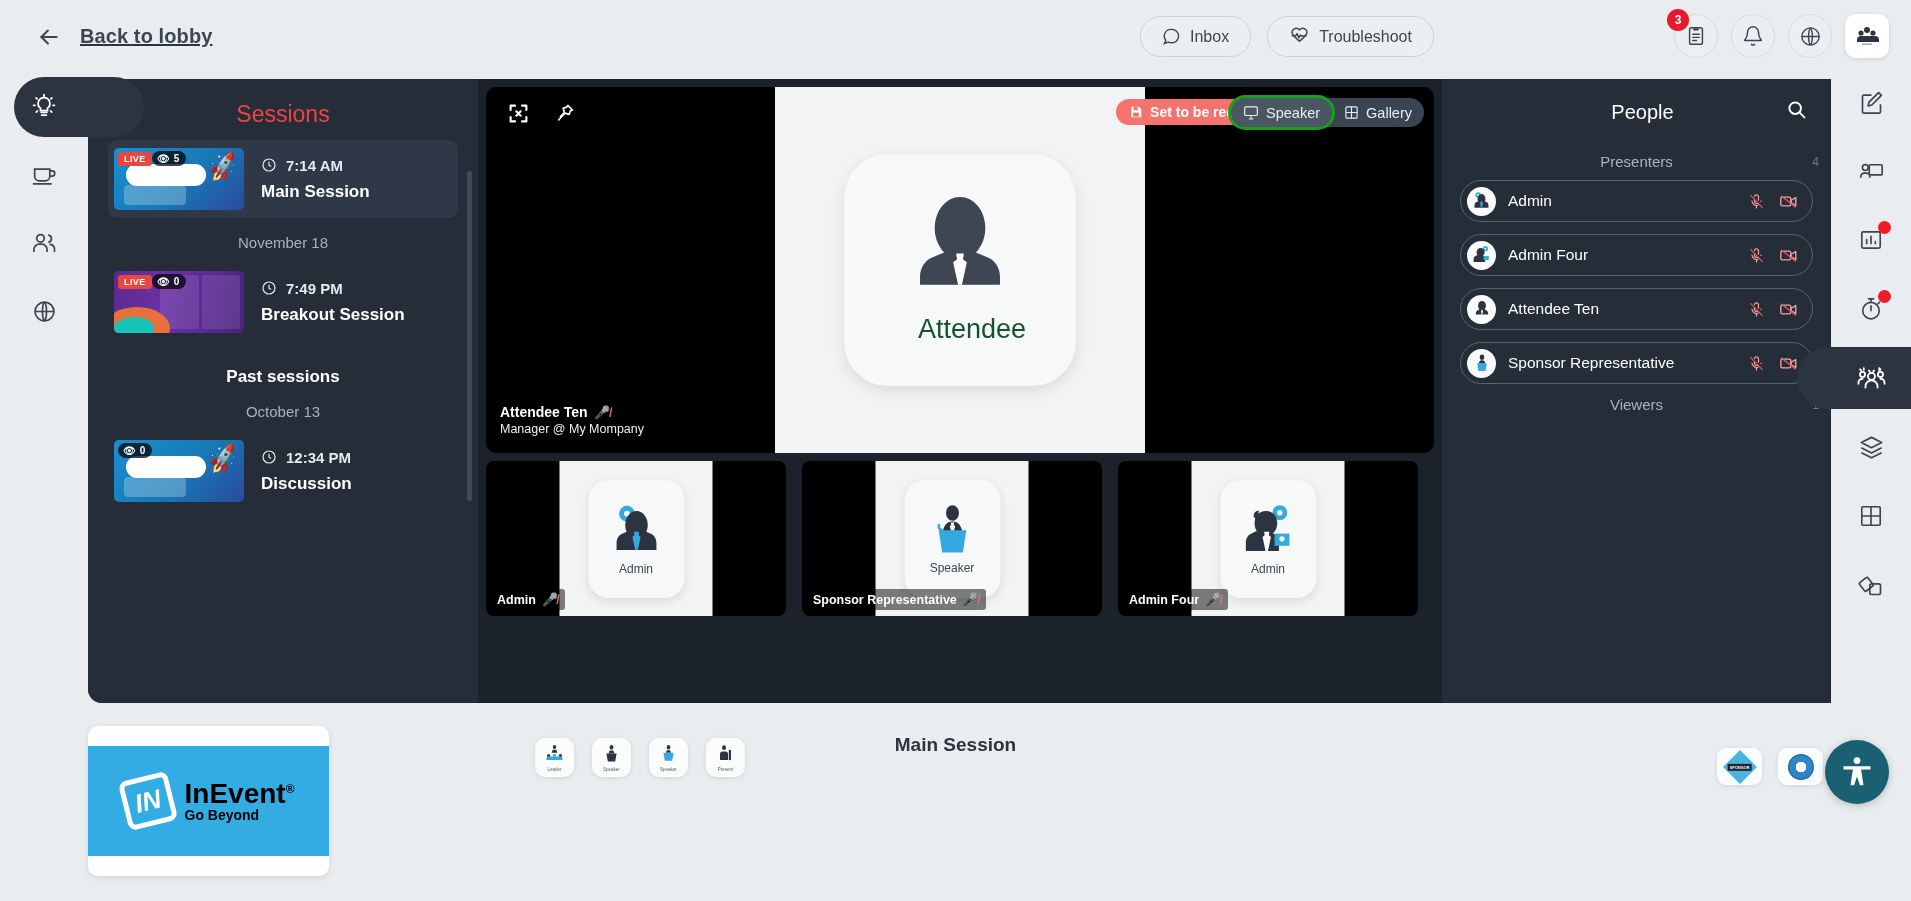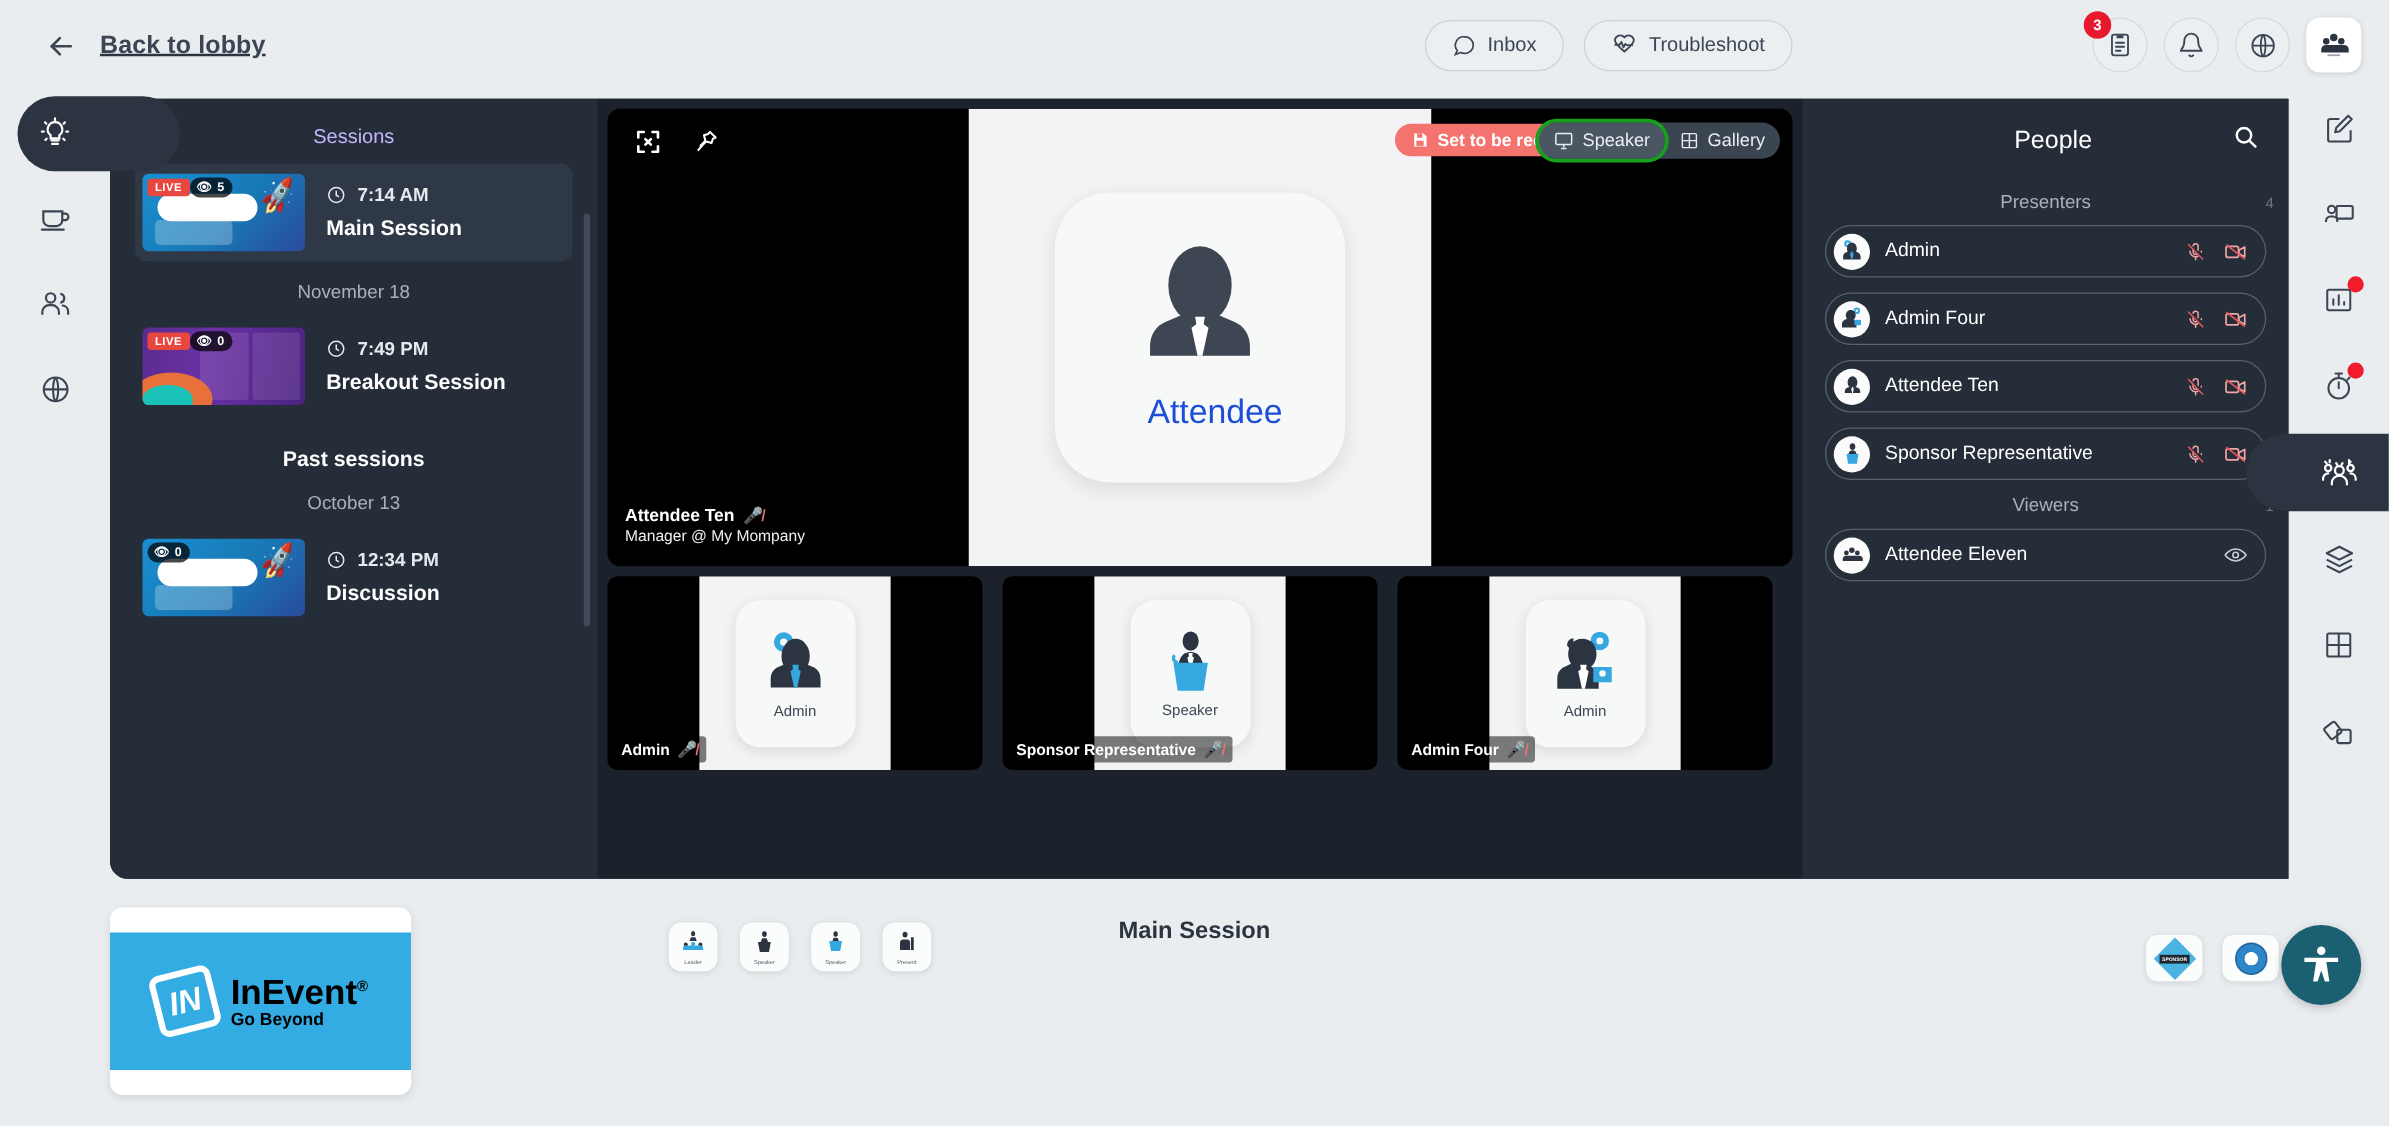--- a/index.html
+++ b/index.html
@@ -79,21 +79,21 @@
     background:#252d38; border-radius:14px 0 0 14px;
   }
 
   
   .sessions-col {
     position:absolute; left:0; top:0; width:390px; height:624px;
     background:#252d38; border-radius:14px 0 0 14px;
     overflow:hidden;
   }
   .sessions-title {
-    text-align:center; color:#c4b5fd; font-size:16px; font-weight:400;
+    text-align:center; color:#ef4444; font-size:23px; font-weight:400;
     margin-top:22px;
   }
   .session-row {
     display:flex; align-items:center; gap:17px;
     margin:12px 20px 0 20px; padding:8px 10px 8px 6px;
     border-radius:9px; cursor:pointer;
   }
   .session-row.selected { background:#2e3846; }
   .thumb {
     width:130px; height:62px; border-radius:5px; position:relative;
@@ -167,21 +167,21 @@
   .avatar-card {
     position:absolute; left:50%; top:50%; transform:translate(-50%,-50%);
     width:370px; height:366px; background:#f2f3f4;
     display:flex; align-items:center; justify-content:center;
   }
   .avatar-inner {
     width:232px; height:232px; background:#f7f8f8; border-radius:44px;
     box-shadow:0 5px 16px rgba(0,0,0,.10);
     display:flex; flex-direction:column; align-items:center; justify-content:center; gap:4px;
   }
-  .avatar-inner .cap { font-size:27px; color:#1d4ed8;margin-left:24px; }
+  .avatar-inner .cap { font-size:27px; color:#14532d;margin-left:24px; }
 
   .name-plate {
     position:absolute; left:8px; bottom:12px;
     background:rgba(0,0,0,.55); padding:4px 10px 5px 6px; border-radius:4px;
   }
   .name-plate .nm {
     color:#fff; font-size:14px; font-weight:700;
     display:flex; align-items:center; gap:7px;
   }
   .name-plate .sub { color:#eceff1; font-size:12.5px; margin-top:2px; }
@@ -758,37 +758,20 @@
           <path d="M2.6 2.8l18.8 14.6" stroke="#e2585c"></path>
         </svg>
       </span>
     </div>
 
     <div class="grp-head">
       <span>Viewers</span>
       <span class="cnt">1</span>
     </div>
 
-    <div class="person">
-      <div class="pavatar">
-        <svg width="19" height="19" viewBox="0 0 26 26">
-          <circle cx="13" cy="7" r="3" fill="#2b3440"></circle>
-          <circle cx="7" cy="10" r="2.6" fill="#2b3440"></circle>
-          <circle cx="19" cy="10" r="2.6" fill="#2b3440"></circle>
-          <path d="M7 13c-2.6 0-4 1.5-4 3.6V19h22v-2.4C25 14.5 23.6 13 21 13z" fill="#2b3440"></path>
-        </svg>
-      </div>
-      <span class="pname">Attendee Eleven</span>
-      <span class="picons">
-        <svg width="19" height="14" viewBox="0 0 24 16" fill="none" stroke="#c9ced6" stroke-width="1.6">
-          <path d="M1.5 8S5 2 12 2s10.5 6 10.5 6-3.5 6-10.5 6S1.5 8 1.5 8z"></path>
-          <circle cx="12" cy="8" r="2.8"></circle>
-        </svg>
-      </span>
-    </div>
   </div>
 </div>
 
 <div class="right-rail">
   <div class="rrail-item">
     <svg width="27" height="27" viewBox="0 0 24 24" fill="none" stroke="#3b4553" stroke-width="1.5" stroke-linejoin="round">
       <path d="M20 13.5V20a1.5 1.5 0 0 1-1.5 1.5h-13A1.5 1.5 0 0 1 4 20V7a1.5 1.5 0 0 1 1.5-1.5H12"></path>
       <path d="M18.3 3.2l2.5 2.5-8.5 8.5-3.3.8.8-3.3z"></path>
     </svg>
   </div>

